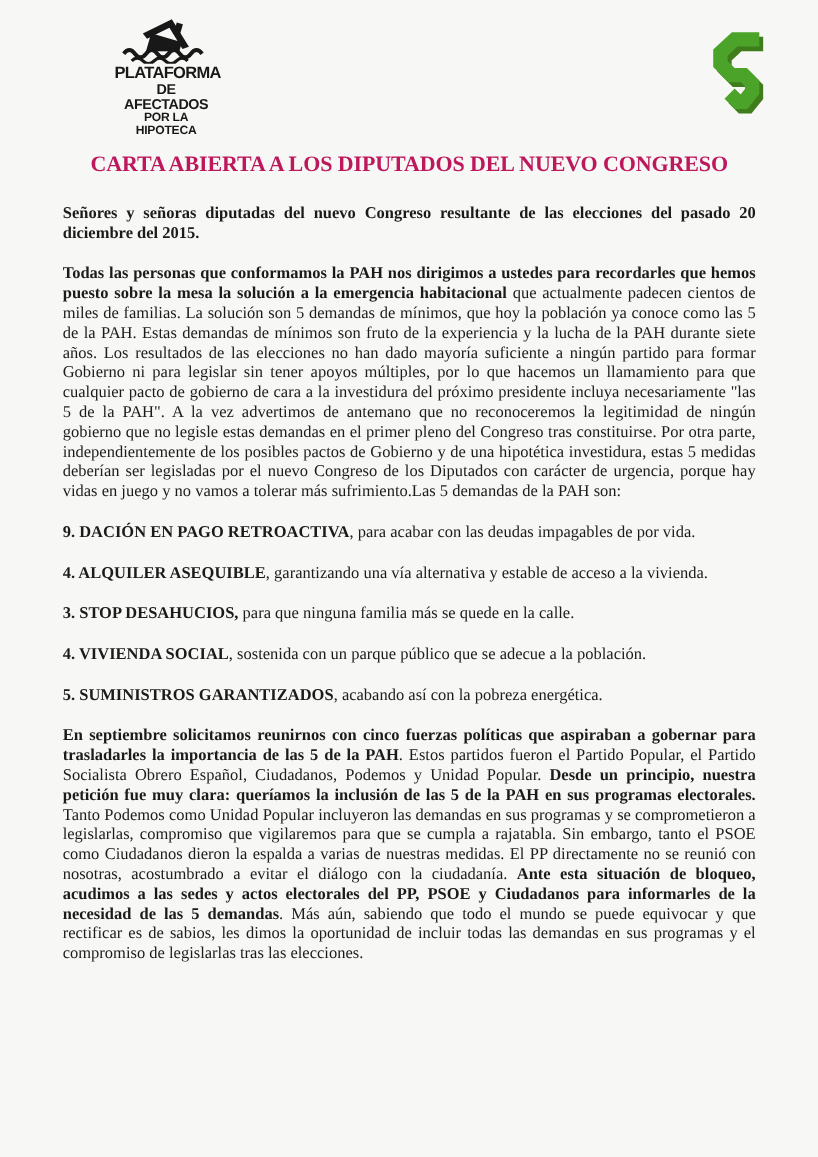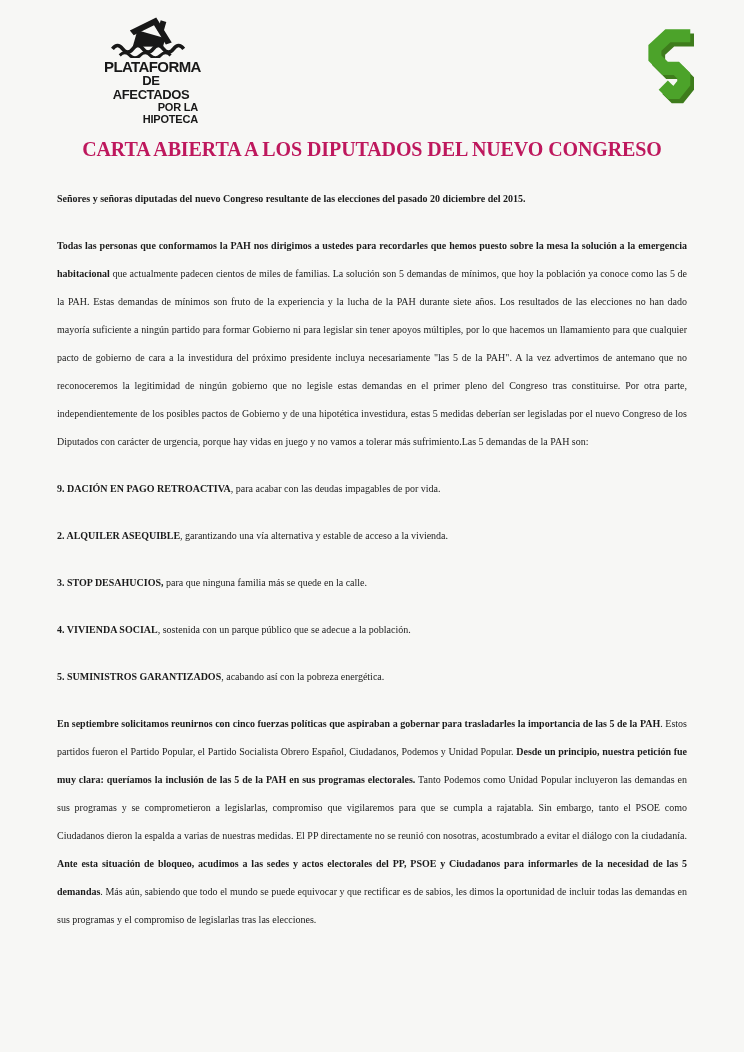--- a/index.html
+++ b/index.html
@@ -14,21 +14,21 @@
 
   
   header { position:relative; height:118px; }
   .logo {
     position:absolute; left:56px; top:12px; width:94px;
     text-align:center; color:#181818;margin-left:48px;
   }
   .logo svg { display:block; margin:0 auto 1px; }
   .logo-l1 { font:700 15px "Liberation Sans", sans-serif; letter-spacing:-0.6px; line-height:15px; }
   .logo-l2 { font:700 13px "Liberation Sans", sans-serif; letter-spacing:-0.4px; line-height:13.5px; }
-  .logo-l3 { font:700 11px "Liberation Sans", sans-serif; letter-spacing:-0.2px; line-height:12px;text-align:right; }
+  .logo-l3 { font:700 11px "Liberation Sans", sans-serif; letter-spacing:-0.2px; line-height:12px; }
 
   .hashtag {
     position:absolute; left:488px; top:49px; height:27px;
     background:#4ca32a; color:#ffffff;
     font:700 17px "Liberation Sans", sans-serif;
     line-height:27px; padding:0 9px; letter-spacing:0.4px;
   }
   .five { position:absolute; left:640px; top:28px; }
 
   
@@ -36,21 +36,21 @@
     margin:20px 40px 0;
     text-align:center;
     font:700 20px "Liberation Serif", serif;
     letter-spacing:-0.1px;
     color:#be185d;
   }
 
   
   .content {
     padding:24px 57px 0;
-    font-size:10px; line-height:28px;
+    font-size:15px; line-height:18px;
     text-align:justify;
   }
   .content p { margin:0 0 19px; }
   .b { font-weight:700; }
 </style>
 </head>
 <body>
 
 <div class="page">
 
@@ -87,21 +87,21 @@
   <h1>CARTA ABIERTA A LOS DIPUTADOS DEL NUEVO CONGRESO</h1>
 
   <div class="content">
 
     <p class="b">Señores y señoras diputadas del nuevo Congreso resultante de las elecciones del pasado 20 diciembre del 2015.</p>
 
     <p><span class="b">Todas las personas que conformamos la PAH nos dirigimos a ustedes para recordarles que hemos puesto sobre la mesa la solución a la emergencia habitacional</span><span> que actualmente padecen cientos de miles de familias. La solución son 5 demandas de mínimos, que hoy la población ya conoce como las 5 de la PAH. Estas demandas de mínimos son fruto de la experiencia y la lucha de la PAH durante siete años. Los resultados de las elecciones no han dado mayoría suficiente a ningún partido para formar Gobierno ni para legislar sin tener apoyos múltiples, por lo que hacemos un llamamiento para que cualquier pacto de gobierno de cara a la investidura del próximo presidente incluya necesariamente "las 5 de la PAH". A la vez advertimos de antemano que no reconoceremos la legitimidad de ningún gobierno que no legisle estas demandas en el primer pleno del Congreso tras constituirse. Por otra parte, independientemente de los posibles pactos de Gobierno y de una hipotética investidura, estas 5 medidas deberían ser legisladas por el nuevo Congreso de los Diputados con carácter de urgencia, porque hay vidas en juego y no vamos a tolerar más sufrimiento.Las 5 demandas de la PAH son:</span></p>
 
     <p><span class="b">9. DACIÓN EN PAGO RETROACTIVA</span><span>, para acabar con las deudas impagables de por vida.</span></p>
 
-    <p><span class="b">2. ALQUILER ASEQUIBLE</span><span>, garantizando una vía alternativa y estable de acceso a la vivienda.</span></p>
+    <p><span class="b">4. ALQUILER ASEQUIBLE</span><span>, garantizando una vía alternativa y estable de acceso a la vivienda.</span></p>
 
     <p><span class="b">3. STOP DESAHUCIOS,</span><span> para que ninguna familia más se quede en la calle.</span></p>
 
     <p><span class="b">4. VIVIENDA SOCIAL</span><span>, sostenida con un parque público que se adecue a la población.</span></p>
 
     <p><span class="b">5. SUMINISTROS GARANTIZADOS</span><span>, acabando así con la pobreza energética.</span></p>
 
     <p><span class="b">En septiembre solicitamos reunirnos con cinco fuerzas políticas que aspiraban a gobernar para trasladarles la importancia de las 5 de la PAH</span><span>. Estos partidos fueron el Partido Popular, el Partido Socialista Obrero Español, Ciudadanos, Podemos y Unidad Popular. </span><span class="b">Desde un principio, nuestra petición fue muy clara: queríamos la inclusión de las 5 de la PAH en sus programas electorales.</span><span> Tanto Podemos como Unidad Popular incluyeron las demandas en sus programas y se comprometieron a legislarlas, compromiso que vigilaremos para que se cumpla a rajatabla. Sin embargo, tanto el PSOE como Ciudadanos dieron la espalda a varias de nuestras medidas. El PP directamente no se reunió con nosotras, acostumbrado a evitar el diálogo con la ciudadanía. </span><span class="b">Ante esta situación de bloqueo, acudimos a las sedes y actos electorales del PP, PSOE y Ciudadanos para informarles de la necesidad de las 5 demandas</span><span>. Más aún, sabiendo que todo el mundo se puede equivocar y que rectificar es de sabios, les dimos la oportunidad de incluir todas las demandas en sus programas y el compromiso de legislarlas tras las elecciones.</span></p>
 
   </div>

